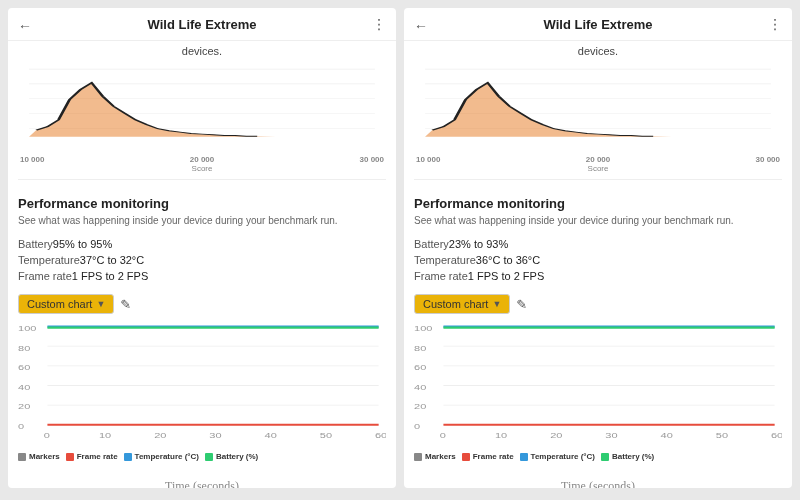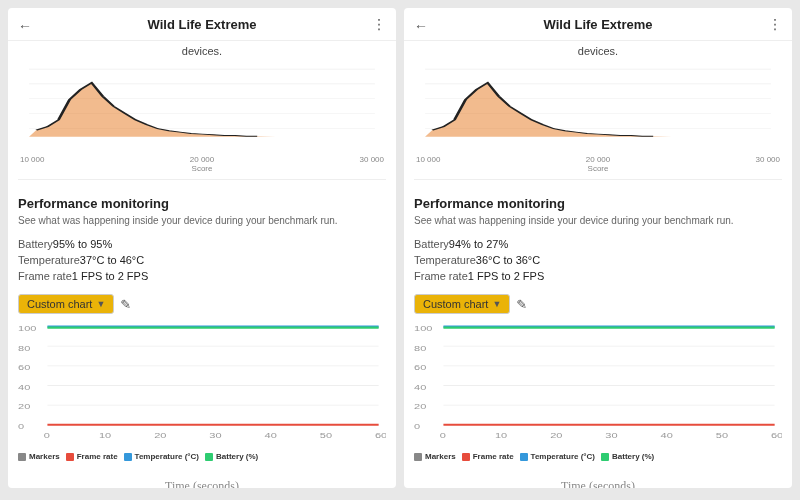--- a/index.html
+++ b/index.html
@@ -70,20 +70,21 @@
       width: 100%;
       height: 80px;
       display: block;
     }
     .score-axis {
       display: flex;
       justify-content: space-between;
       font-size: 8px;
       color: #888;
       padding: 0 2px;
+      font-weight: bold;
     }
     .score-label {
       font-size: 8px;
       color: #888;
       text-align: center;
     }
     .perf-section {
       margin-top: 16px;
     }
     .perf-title {
@@ -221,21 +222,21 @@
         <hr class="divider">
         <div class="perf-section">
           <div class="perf-title">Performance monitoring</div>
           <div class="perf-subtitle">See what was happening inside your device during your benchmark run.</div>
           <div class="perf-row">
             <span class="perf-label">Battery</span>
             <span class="perf-value">95% to 95%</span>
           </div>
           <div class="perf-row">
             <span class="perf-label">Temperature</span>
-            <span class="perf-value">37°C to 46°C</span>
+            <span class="perf-value">37°C to 32°C</span>
           </div>
           <div class="perf-row">
             <span class="perf-label">Frame rate</span>
             <span class="perf-value">1 FPS to 2 FPS</span>
           </div>
         </div>
         <div class="chart-selector-row">
           <div class="chart-dropdown">
             <span>Custom chart</span>
             <span class="chart-dropdown-arrow">▼</span>
@@ -313,21 +314,21 @@
           <span>20 000</span>
           <span>30 000</span>
         </div>
         <div class="score-label">Score</div>
         <hr class="divider">
         <div class="perf-section">
           <div class="perf-title">Performance monitoring</div>
           <div class="perf-subtitle">See what was happening inside your device during your benchmark run.</div>
           <div class="perf-row">
             <span class="perf-label">Battery</span>
-            <span class="perf-value">94% to 27%</span>
+            <span class="perf-value">23% to 93%</span>
           </div>
           <div class="perf-row">
             <span class="perf-label">Temperature</span>
             <span class="perf-value">36°C to 36°C</span>
           </div>
           <div class="perf-row">
             <span class="perf-label">Frame rate</span>
             <span class="perf-value">1 FPS to 2 FPS</span>
           </div>
         </div>

